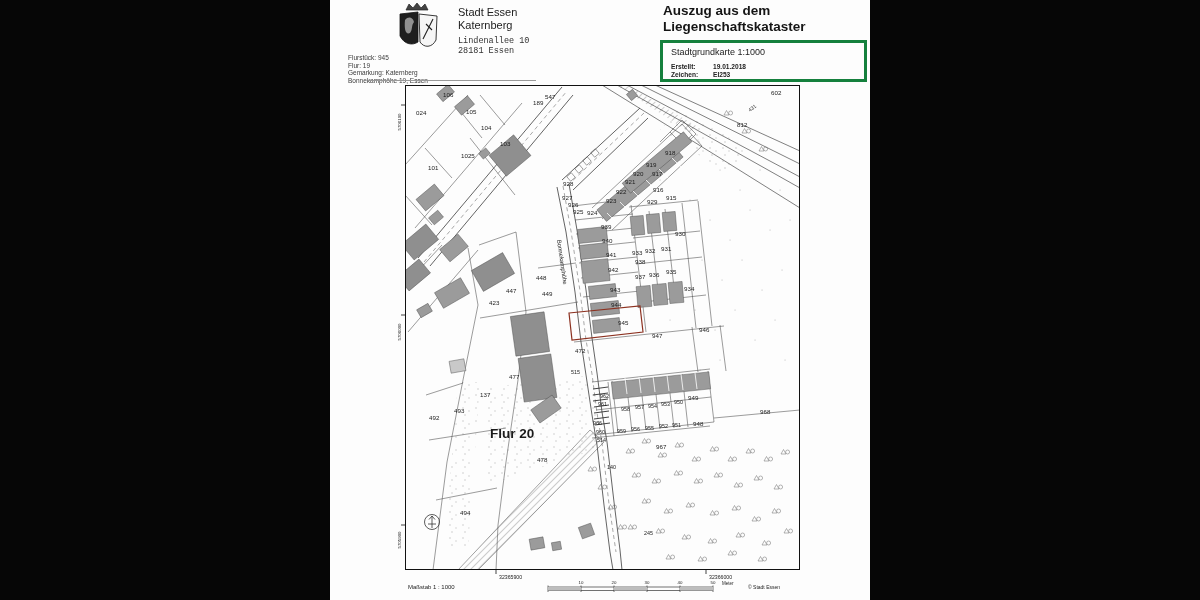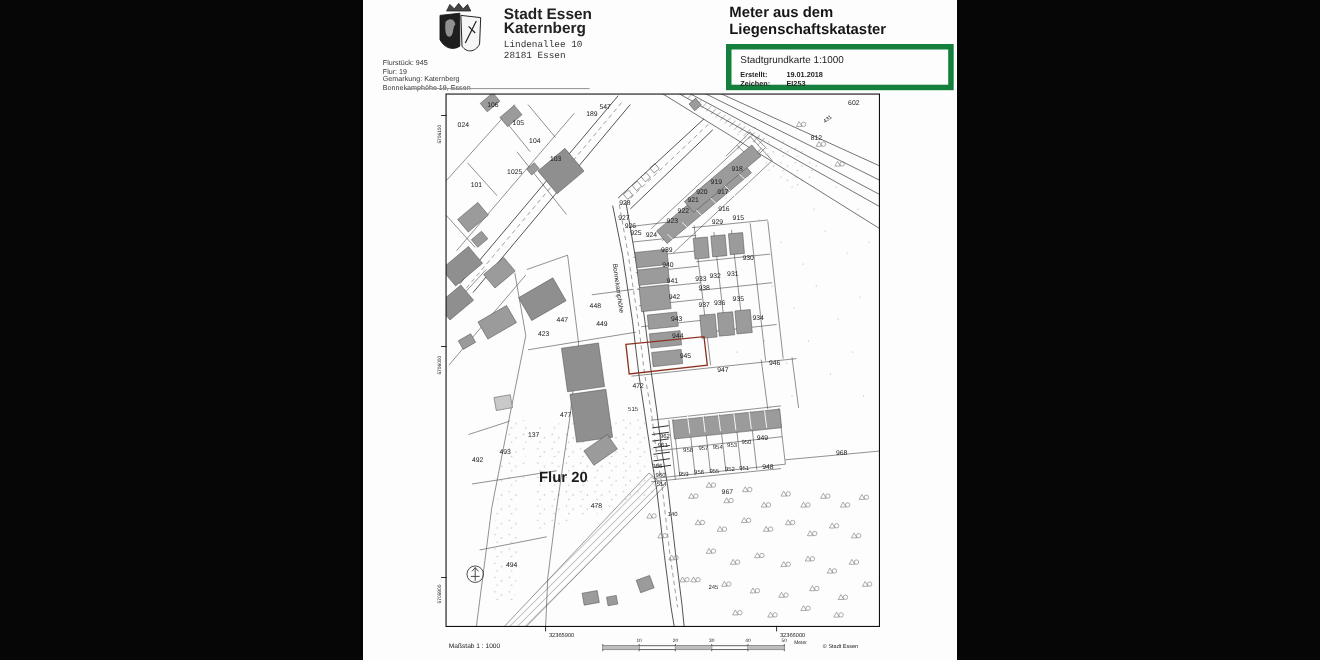--- a/index.html
+++ b/index.html
@@ -7,26 +7,26 @@
   #screen {
     position:relative; width:1200px; height:600px; overflow:hidden;
     background:#060606; font-family:"Liberation Sans", sans-serif;
   }
   #paper {
     position:absolute; left:330px; top:0; width:540px; height:600px;
     background:#fdfdfd; color:#1a1a1a;
   }
   
   .hdr-logo { position:absolute; left:62px; top:2px; width:54px; height:52px; }
-  .hdr-office { position:absolute; left:128px; top:6px; font-size:14px; font-weight:bold; line-height:13px; color:#222; }
+  .hdr-office { position:absolute; left:128px; top:6px; font-size:11px; font-weight:normal; line-height:13px; color:#222; }
   .hdr-address { position:absolute; left:128px; top:36px; font-size:8.5px; line-height:10px; color:#333;font-family:Liberation Mono, monospace; }
   .hdr-info { position:absolute; left:18px; top:54px; font-size:6.5px; line-height:7.6px; color:#3a3a3a; }
   .hdr-rule { position:absolute; left:38px; top:80px; width:168px; height:1px; background:#9a9a9a; }
   .hdr-title { position:absolute; left:333px; top:3px; font-size:13.5px; font-weight:bold; line-height:16px; color:#151515; }
-  .hdr-box { position:absolute; left:330px; top:40px; width:207px; height:42px; border:5px solid #15803d; }
+  .hdr-box { position:absolute; left:330px; top:40px; width:207px; height:42px; border:3px solid #15803d; }
   .hdr-maptype { position:absolute; left:8px; top:4px; font-size:9px; color:#222; }
   .hdr-meta { position:absolute; left:8px; top:20px; font-size:6.6px; line-height:8px; color:#222; }
   .hdr-meta .lbl { display:inline-block; width:42px; font-weight:bold; }
   .hdr-meta .val { font-weight:bold; }
   
   #map-svg { position:absolute; left:0; top:80px; width:540px; height:520px; font-family:"Liberation Sans", sans-serif; }
   #map-svg text { fill:#1c1c1c; }
 </style>
 </head>
 <body>
@@ -50,21 +50,21 @@
       <div>28181 Essen</div>
     </div>
     <div class="hdr-info">
       <div>Flurstück: 945</div>
       <div>Flur: 19</div>
       <div>Gemarkung: Katernberg</div>
       <div>Bonnekamphöhe 19, Essen</div>
     </div>
     <div class="hdr-rule"></div>
     <div class="hdr-title">
-      <div>Meter aus dem</div>
+      <div>Auszug aus dem</div>
       <div>Liegenschaftskataster</div>
     </div>
     <div class="hdr-box">
       <div class="hdr-maptype">Stadtgrundkarte 1:1000</div>
       <div class="hdr-meta">
         <div><span class="lbl">Erstellt:</span><span class="val">19.01.2018</span></div>
         <div><span class="lbl">Zeichen:</span><span class="val">EI253</span></div>
       </div>
     </div>
 

